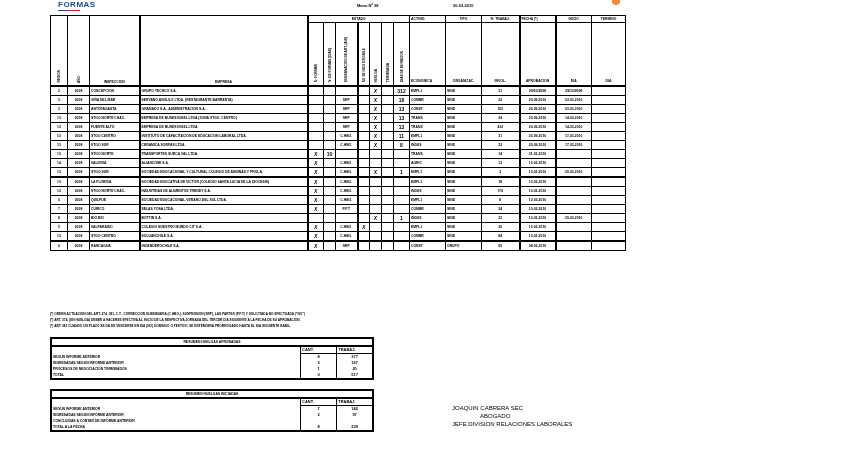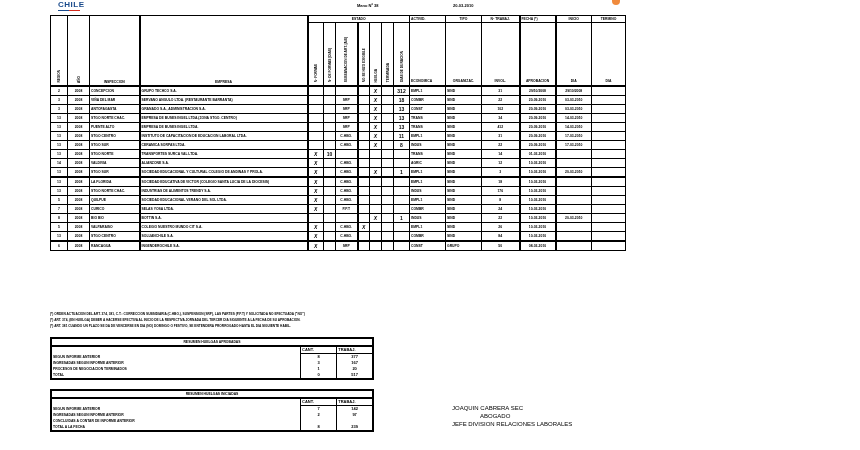--- a/index.html
+++ b/index.html
@@ -30,21 +30,21 @@
   table.sum td.title { text-align: center; border-bottom: 2px solid #000; }
   table.sum td.h { border: 1px solid #000; text-align: left; font-size: 4px; }
   table.sum td.v { text-align: center; border-left: 1px solid #000; border-right: 1px solid #000; font-size: 4px; }
   .sig { position: absolute; left: 452px; top: 404px; font-size: 6px; line-height: 8px; }
   .sig .l2 { padding-left: 28px; }
 </style>
 </head>
 <body>
 
 <div class="logo-chile">
-  <span>CHILE</span>
+  <span>FORMAS</span>
   <span class="bar"></span>
 </div>
 <div class="logo-right"></div>
 <div class="hdr-title">Mano Nº 38</div>
 <div class="hdr-date">20-03-2010</div>
 
 <table class="main" id="main-table">
   <colgroup>
     <col style="width:17px">
       <col style="width:22px">

